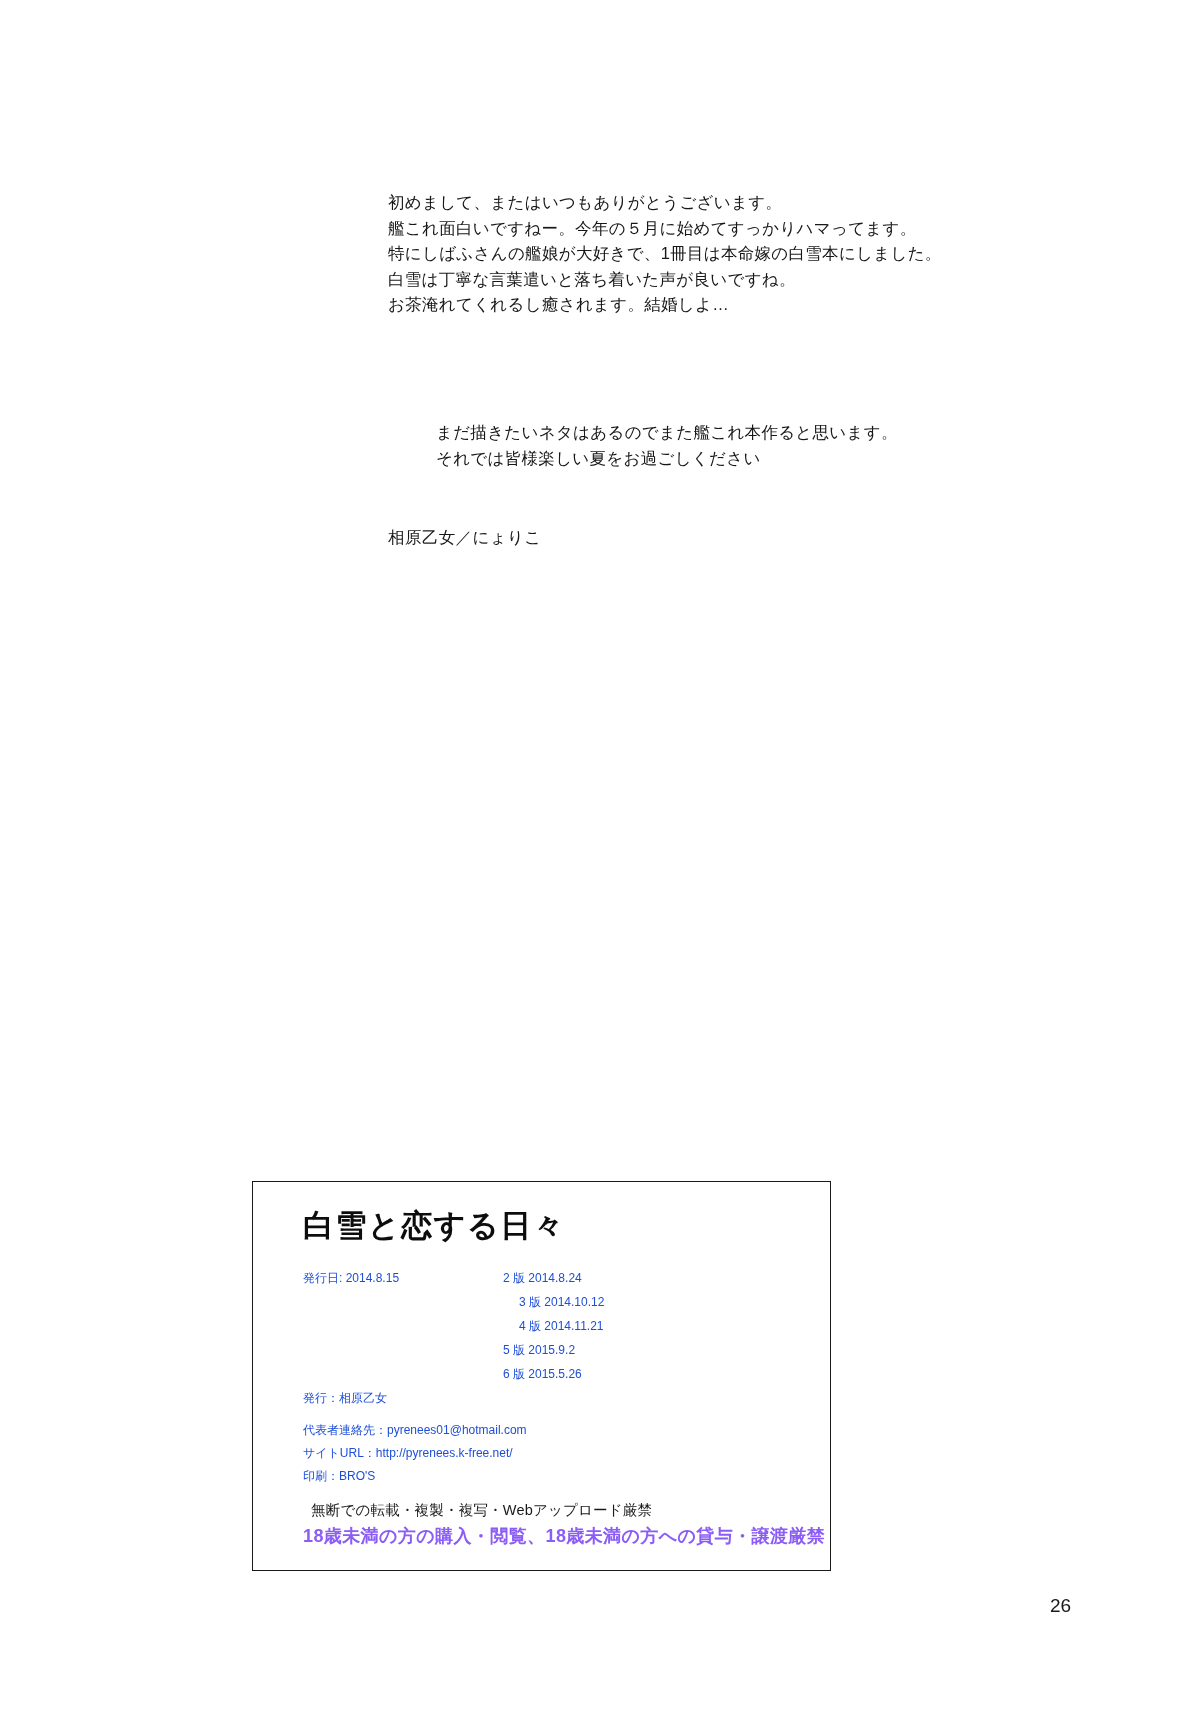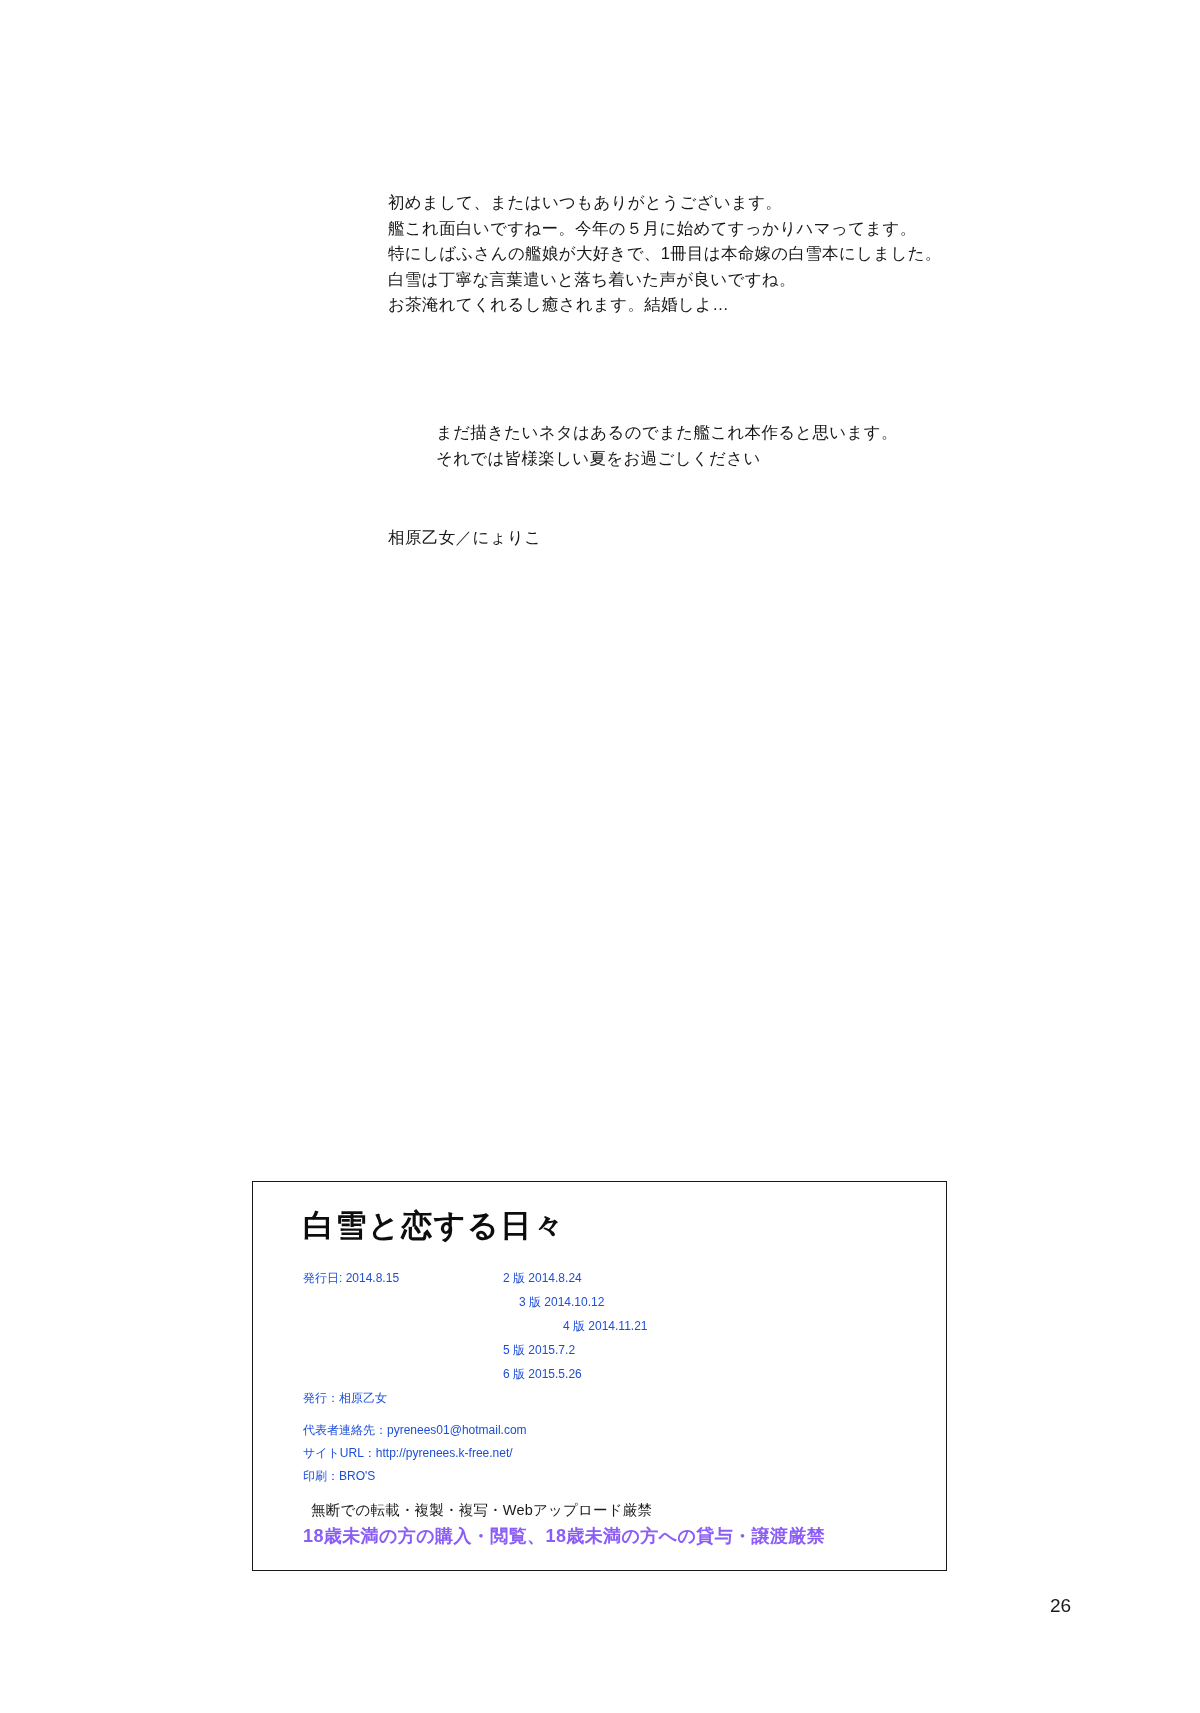--- a/index.html
+++ b/index.html
@@ -46,21 +46,21 @@
     letter-spacing: 0.4px;
     color: #171717;
     white-space: pre;
   }
 
   
   #colophon {
     position: absolute;
     left: 252px;
     top: 1181px;
-    width: 695px;
+    width: 579px;
     height: 390px;
     border: 1.5px solid #1a1a1a;
     box-sizing: border-box;
   }
   #colophon-title {
     position: absolute;
     left: 50px;
     top: 23px;
     font-size: 31px;
     font-weight: bold;
@@ -72,21 +72,21 @@
   .col-row {
     position: absolute;
     font-size: 12px;
     line-height: 24px;
     color: #1d4ed8;
     white-space: pre;
   }
   #pub-date-label { left: 50px; top: 84px; }
   #pub-ed2 { left: 250px; top: 84px; }
   #pub-ed3 { left: 266px; top: 108px; }
-  #pub-ed4 { left: 266px; top: 132px; margin-left: 44px; }
+  #pub-ed4 { left: 266px; top: 132px; }
   #pub-ed5 { left: 250px; top: 156px; }
   #pub-ed6 { left: 250px; top: 180px; }
 
   #publisher { left: 50px; top: 204px; }
   #contact    { left: 50px; top: 236px; }
   #site-url   { left: 50px; top: 259px; }
   #printer    { left: 50px; top: 282px; text-align: right; }
 
   #notice-1 {
     position: absolute;
@@ -139,21 +139,21 @@
 
 <div id="signature">相原乙女／にょりこ</div>
 
 <div id="colophon">
   <div id="colophon-title">白雪と恋する日々</div>
 
   <div class="col-row" id="pub-date-label">発行日: 2014.8.15</div>
   <div class="col-row" id="pub-ed2">2 版 2014.8.24</div>
   <div class="col-row" id="pub-ed3">3 版 2014.10.12</div>
   <div class="col-row" id="pub-ed4">4 版 2014.11.21</div>
-  <div class="col-row" id="pub-ed5">5 版 2015.7.2</div>
+  <div class="col-row" id="pub-ed5">5 版 2015.9.2</div>
   <div class="col-row" id="pub-ed6">6 版 2015.5.26</div>
 
   <div class="col-row" id="publisher">発行：相原乙女</div>
   <div class="col-row" id="contact">代表者連絡先：pyrenees01@hotmail.com</div>
   <div class="col-row" id="site-url">サイトURL：http://pyrenees.k-free.net/</div>
   <div class="col-row" id="printer">印刷：BRO'S</div>
 
   <div id="notice-1">無断での転載・複製・複写・Webアップロード厳禁</div>
   <div id="notice-2">18歳未満の方の購入・閲覧、18歳未満の方への貸与・譲渡厳禁</div>
 </div>

